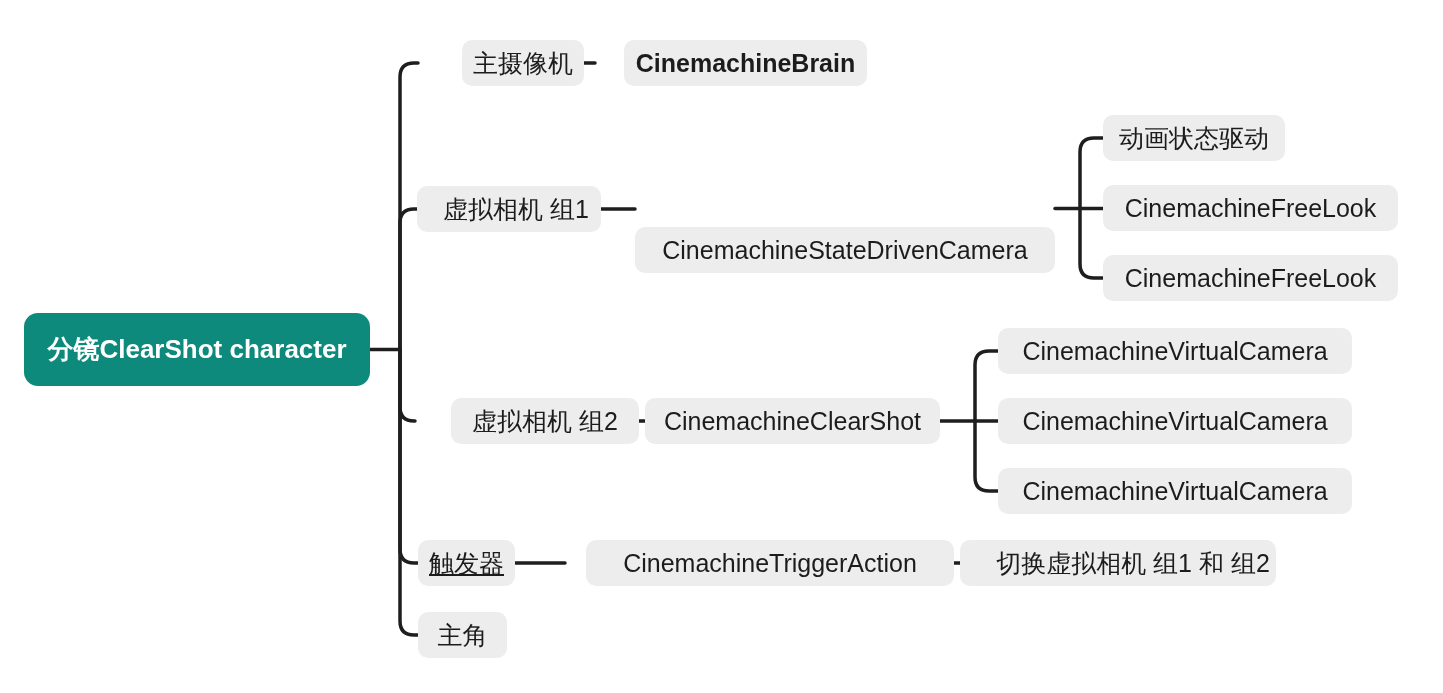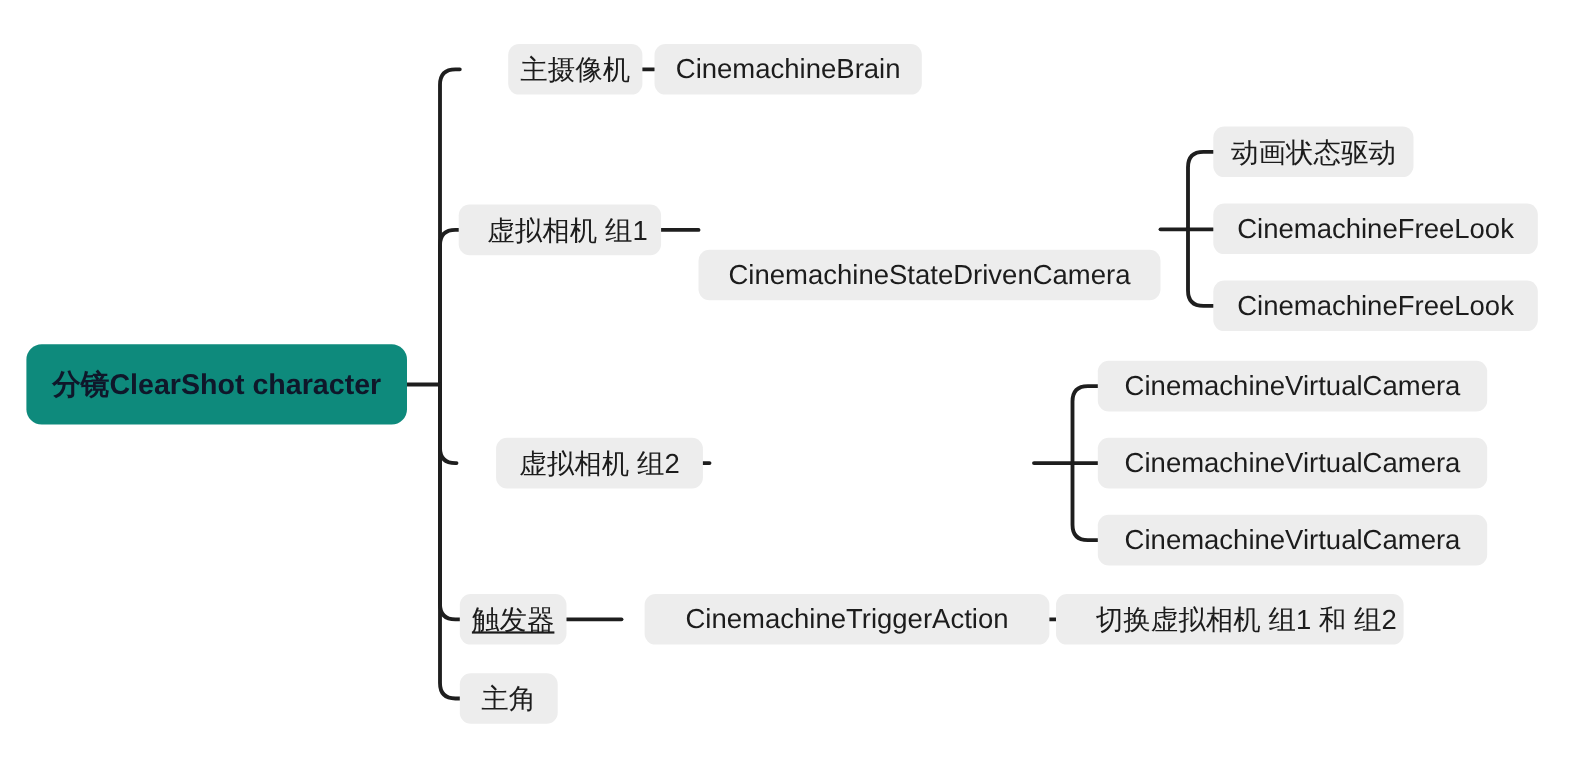--- a/index.html
+++ b/index.html
@@ -34,21 +34,21 @@
     justify-content: center;
     font-size: 25px;
     white-space: nowrap;
     box-sizing: border-box;
     padding: 0 6px;
     cursor: default;
   }
   .node.root {
     height: 73px;
     background: #0e8a7c;
-    color: #0f172a;
+    color: #ffffff;
     border-radius: 14px;
     font-weight: 700;
     font-size: 26px;
   }
 </style>
 </head>
 <body>
 
 <div class="canvas">
 
@@ -76,29 +76,30 @@
     <path d="M 975 421 L 975 365 Q 975 351 989 351 L 998 351"></path>
     <path d="M 975 421 L 998 421"></path>
     <path d="M 975 421 L 975 477 Q 975 491 989 491 L 998 491"></path>
 
     <path d="M 905 563 H 960"></path>
   </svg>
 
   <div class="node root" style="left:24px; top:313px; width:346px;">分镜ClearShot character</div>
 
   <div class="node" style="left:418px; top:40px; width:122px;margin-left:44px;">主摄像机</div>
-  <div class="node" style="left:595px; top:40px; width:243px;">CinemachineBrain</div>
+  <div class="node" style="left:624px; top:40px; width:243px;font-weight:bold;">CinemachineBrain</div>
 
   <div class="node" style="left:417px; top:186px; width:184px;padding-left:20px;">虚拟相机 组1</div>
   <div class="node" style="left:635px; top:186px; width:420px;margin-top:41px;">CinemachineStateDrivenCamera</div>
   <div class="node" style="left:1103px; top:115px; width:182px;">动画状态驱动</div>
   <div class="node" style="left:1103px; top:185px; width:295px;">CinemachineFreeLook</div>
   <div class="node" style="left:1103px; top:255px; width:295px;">CinemachineFreeLook</div>
 
   <div class="node" style="left:415px; top:398px; width:188px;margin-left:36px;">虚拟相机 组2</div>
+  <div class="node" style="left:645px; top:398px; width:295px;">CinemachineClearShot</div>
   <div class="node" style="left:998px; top:328px; width:354px;">CinemachineVirtualCamera</div>
   <div class="node" style="left:998px; top:398px; width:354px;">CinemachineVirtualCamera</div>
   <div class="node" style="left:998px; top:468px; width:354px;">CinemachineVirtualCamera</div>
 
   <div class="node" style="left:418px; top:540px; width:97px;text-decoration:underline;">触发器</div>
   <div class="node" style="left:586px; top:540px; width:368px;">CinemachineTriggerAction</div>
   <div class="node" style="left:960px; top:540px; width:316px;padding-left:36px;">切换虚拟相机 组1 和 组2</div>
 
   <div class="node" style="left:418px; top:612px; width:89px;">主角</div>
 

